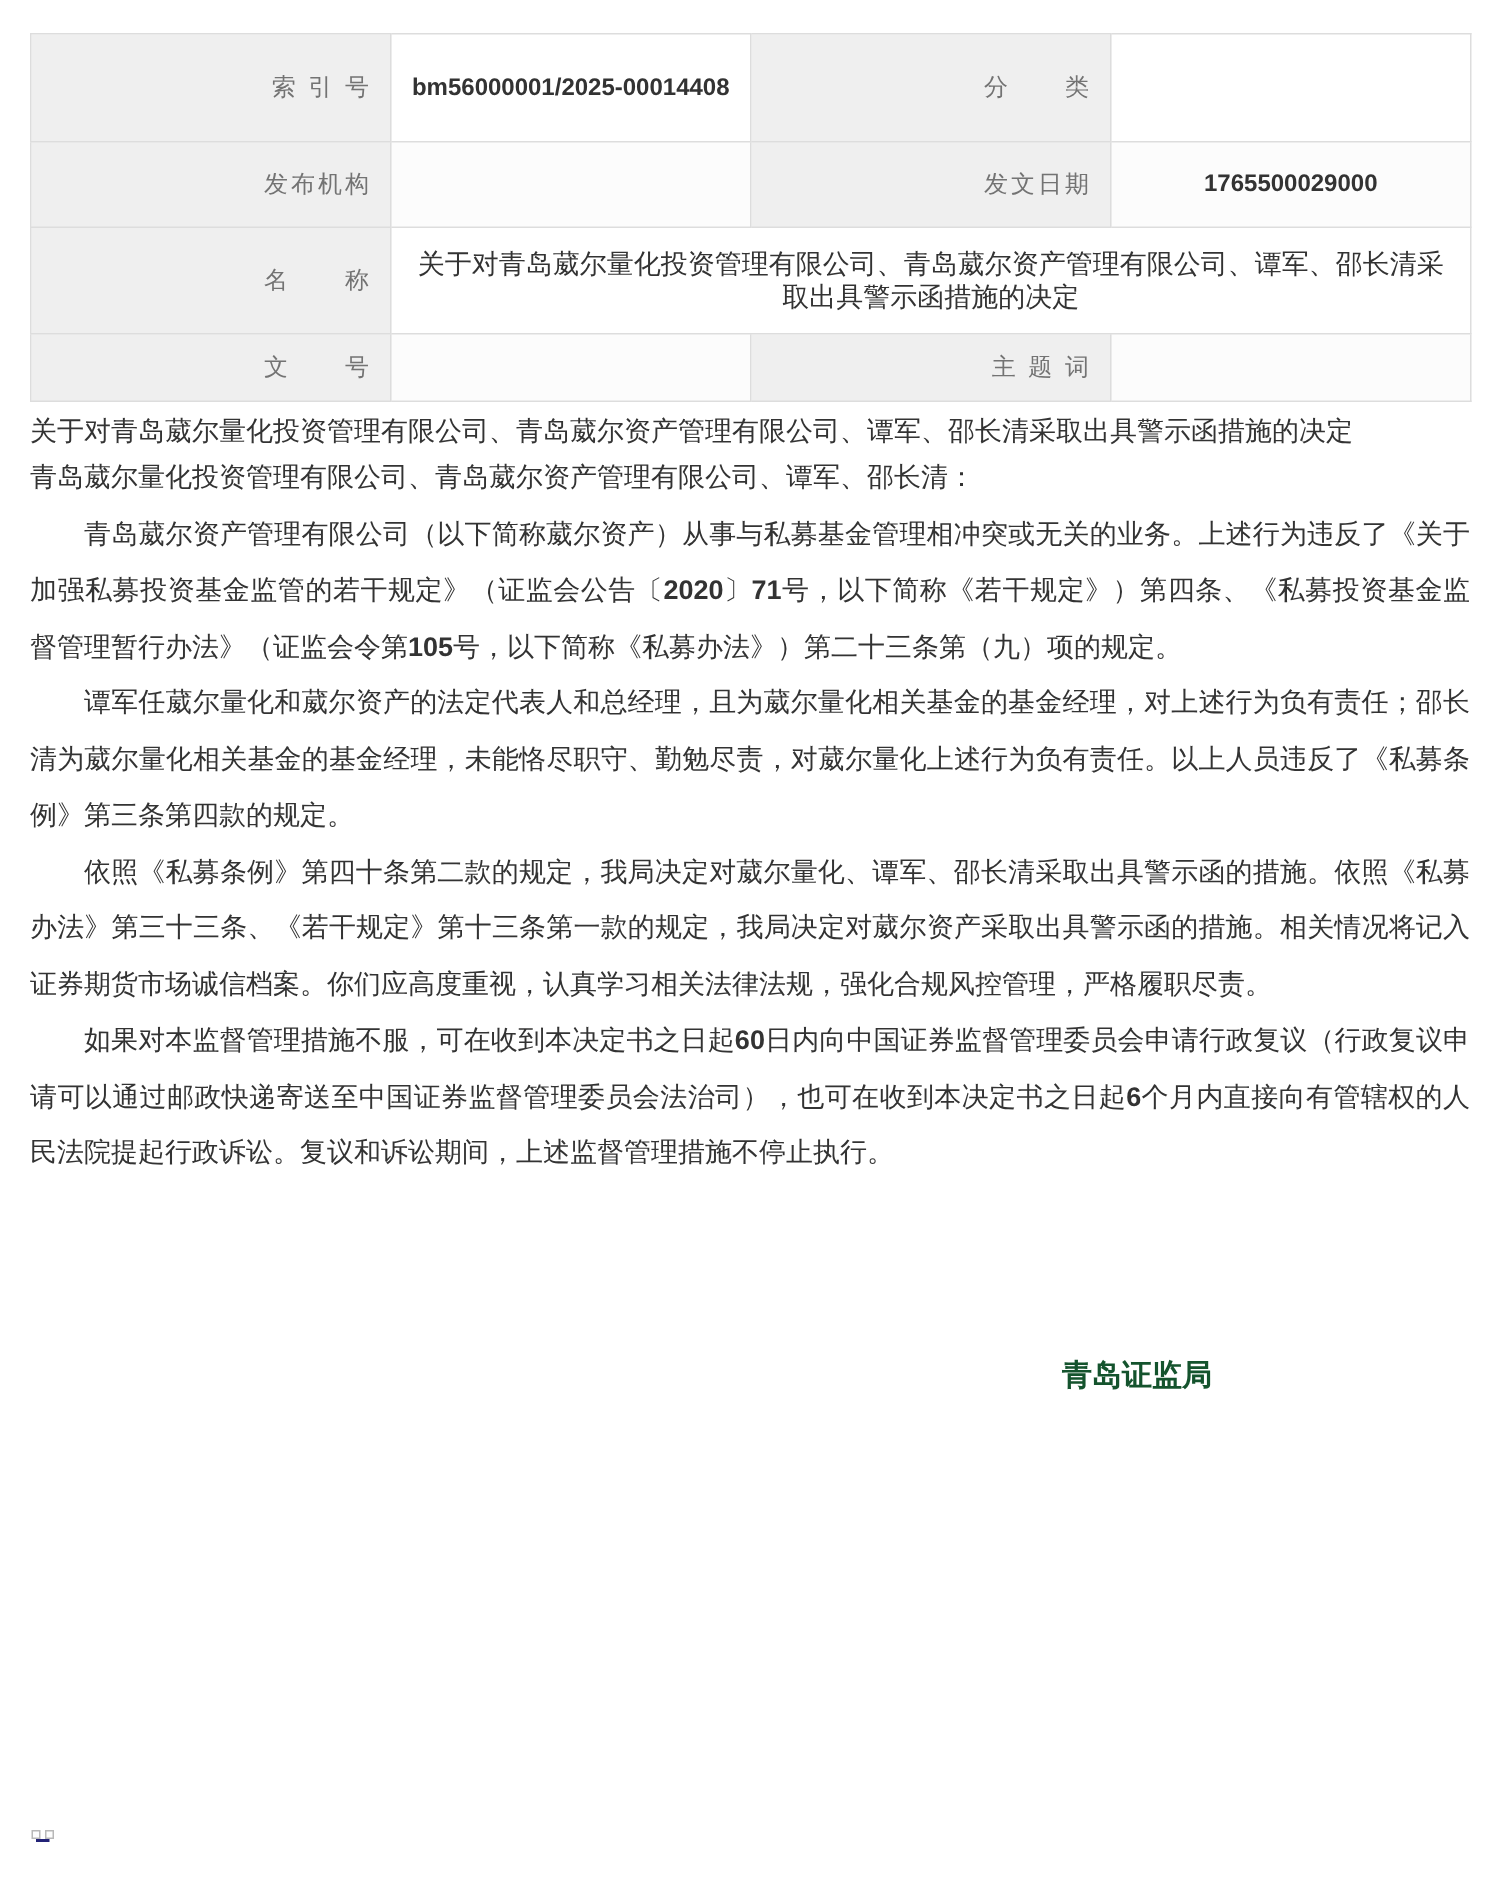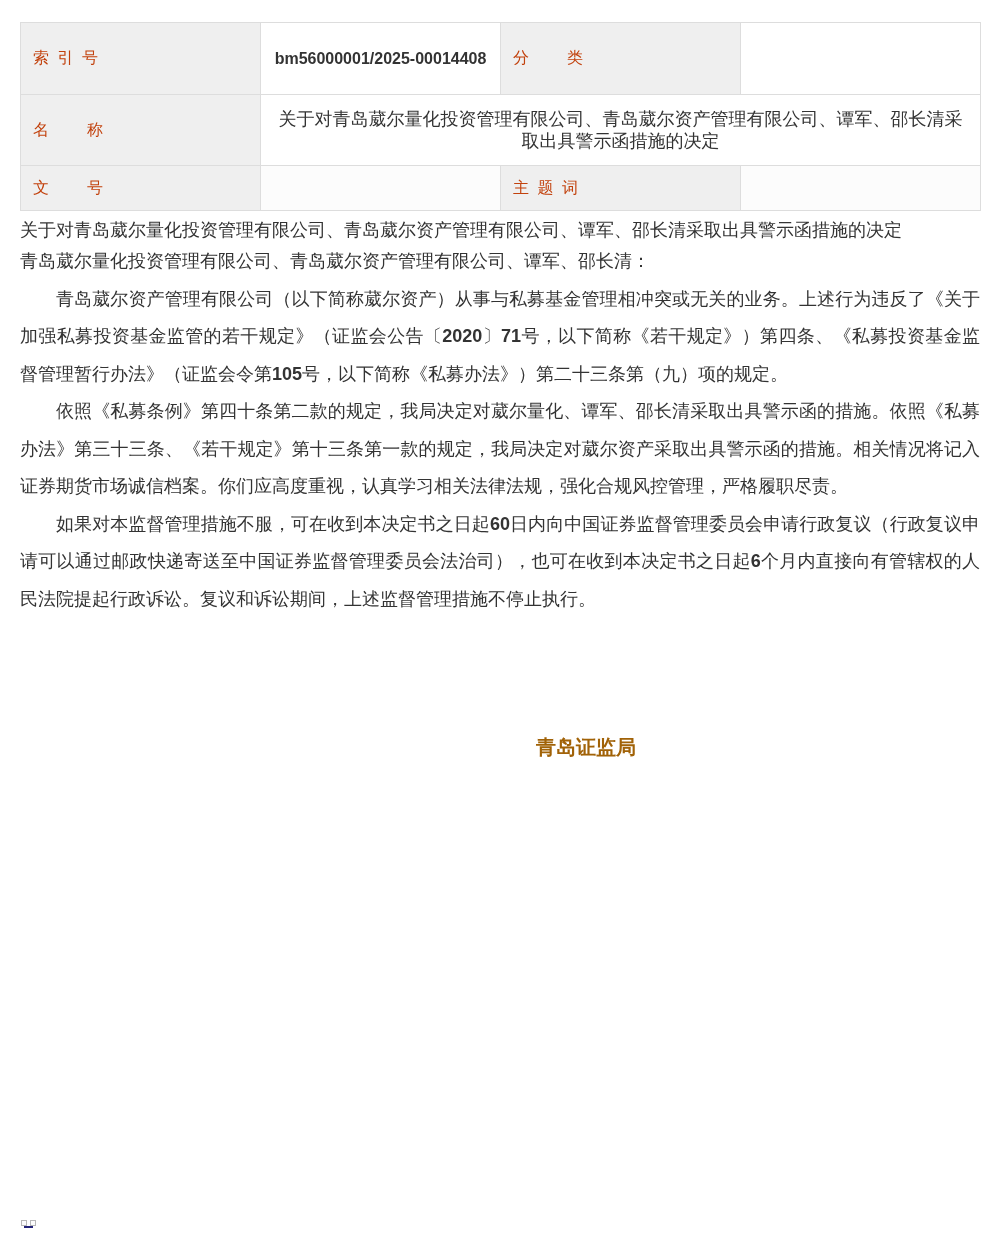--- a/index.html
+++ b/index.html
@@ -20,22 +20,22 @@
   }
   .meta-table td {
     border: 1px solid #dddddd;
     vertical-align: middle;
     padding: 8px 12px;
     font-size: 16px;
   }
   .meta-table col { width: 240px; }
   td.lbl {
     background: #efefef;
-    color: #c2410c;
-    text-align: left;
+    color: #737373;
+    text-align: right;
     letter-spacing: 2px;
     font-weight: normal;
   }
   td.val { text-align: center; background: #ffffff; margin-left: 33px; }
   tr.r2 td.val, tr.r4 td.val { background: #fcfcfc; }
   td.val.strong { font-weight: bold; color: #333333; }
   td.name-val { font-size: 18px; line-height: 22px; padding: 10px 14px; }
   tr.r1 { height: 72px; }
   tr.r2 { height: 57px; }
   tr.r3 { height: 71px; }
@@ -46,21 +46,21 @@
   .doc-title { font-size: 18px; line-height: 26px; margin-top: 6px; }
   .doc-title .line1 { text-align: left; }
   .doc-title .line2 { text-align: center; }
   .body-text { font-size: 18px; line-height: 37.5px; text-align: justify; }
   .body-text p { margin: 0; }
   .salutation { margin-top: 19px; }
   .indent { text-indent: 2em; }
   b { font-weight: bold; }
 
   
-  .signature { margin-top: 108px; font-size: 20px; font-weight: bold; line-height: 42px; color: #a16207; }
+  .signature { margin-top: 108px; font-size: 20px; font-weight: bold; line-height: 42px; color: #14532d; text-align: center; }
   .sig-agency { padding-left: 516px; }
   .sig-date { padding-left: 588px; }
 
   
   .broken-img {
     position: absolute; left: 21px; top: 1220px;
     width: 16px; height: 9px; display: block;
   }
   .broken-img .bi-sq {
     position: absolute; width: 6px; height: 6px;
@@ -83,20 +83,26 @@
       <col>
       <col>
     </colgroup>
   <tbody>
       <tr class="r1">
     <td class="lbl">索 引 号</td>
     <td class="val strong">bm56000001/2025-00014408</td>
     <td class="lbl">分　　类</td>
     <td class="val"></td>
   </tr>
+  <tr class="r2">
+    <td class="lbl">发布机构</td>
+    <td class="val"></td>
+    <td class="lbl">发文日期</td>
+    <td class="val strong">1765500029000</td>
+  </tr>
   <tr class="r3">
     <td class="lbl">名　　称</td>
     <td class="val name-val" colspan="3">关于对青岛葳尔量化投资管理有限公司、青岛葳尔资产管理有限公司、谭军、邵长清采取出具警示函措施的决定</td>
   </tr>
   <tr class="r4">
     <td class="lbl">文　　号</td>
     <td class="val"></td>
     <td class="lbl">主 题 词</td>
     <td class="val"></td>
   </tr>
@@ -104,20 +110,21 @@
   </table>
 
 <div class="content">
   <div class="doc-title">
     <div class="line1">关于对青岛葳尔量化投资管理有限公司、青岛葳尔资产管理有限公司、谭军、邵长清采取出具警示函措施的决定</div>
   </div>
 
   <div class="body-text">
     <p class="salutation">青岛葳尔量化投资管理有限公司、青岛葳尔资产管理有限公司、谭军、邵长清：</p>
     <p class="indent">青岛葳尔资产管理有限公司（以下简称葳尔资产）从事与私募基金管理相冲突或无关的业务。上述行为违反了《关于加强私募投资基金监管的若干规定》（证监会公告〔<b>2020</b>〕<b>71</b>号，以下简称《若干规定》）第四条、《私募投资基金监督管理暂行办法》（证监会令第<b>105</b>号，以下简称《私募办法》）第二十三条第（九）项的规定。</p>
+    <p class="indent">谭军任葳尔量化和葳尔资产的法定代表人和总经理，且为葳尔量化相关基金的基金经理，对上述行为负有责任；邵长清为葳尔量化相关基金的基金经理，未能恪尽职守、勤勉尽责，对葳尔量化上述行为负有责任。以上人员违反了《私募条例》第三条第四款的规定。</p>
     <p class="indent">依照《私募条例》第四十条第二款的规定，我局决定对葳尔量化、谭军、邵长清采取出具警示函的措施。依照《私募办法》第三十三条、《若干规定》第十三条第一款的规定，我局决定对葳尔资产采取出具警示函的措施。相关情况将记入证券期货市场诚信档案。你们应高度重视，认真学习相关法律法规，强化合规风控管理，严格履职尽责。</p>
     <p class="indent">如果对本监督管理措施不服，可在收到本决定书之日起<b>60</b>日内向中国证券监督管理委员会申请行政复议（行政复议申请可以通过邮政快递寄送至中国证券监督管理委员会法治司），也可在收到本决定书之日起<b>6</b>个月内直接向有管辖权的人民法院提起行政诉讼。复议和诉讼期间，上述监督管理措施不停止执行。</p>
   </div>
 
   <div class="signature">
     <div class="sig-agency">青岛证监局</div>
   </div>
 </div>
 
 <span class="broken-img">

